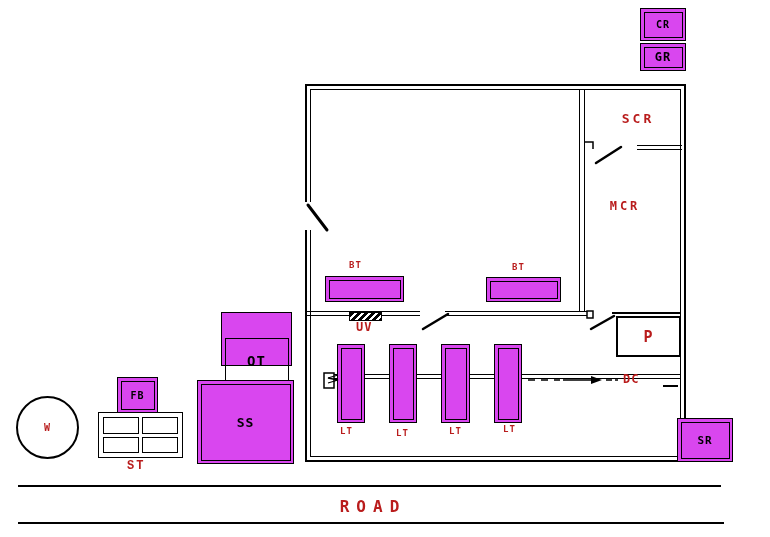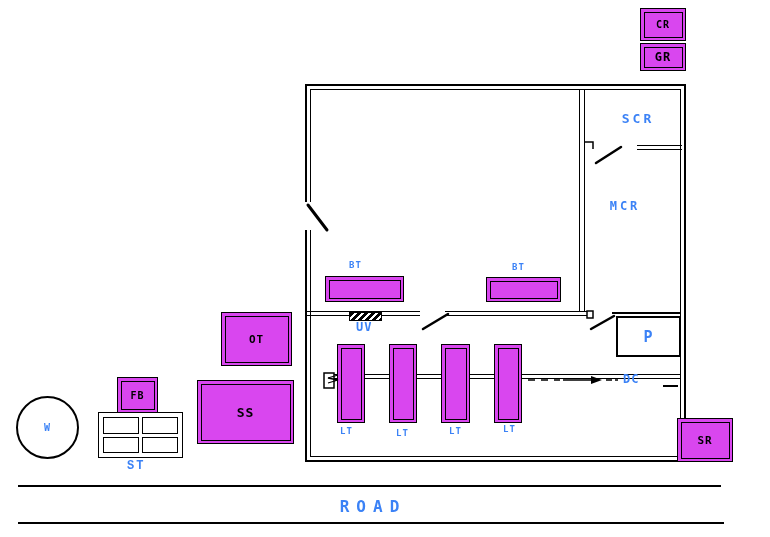--- a/index.html
+++ b/index.html
@@ -3,21 +3,21 @@
 <meta charset="utf-8">
 <style>
   * { margin:0; padding:0; box-sizing:border-box; }
   html,body { width:770px; height:537px; background:#ffffff; overflow:hidden; }
   #canvas {
     position:relative; width:770px; height:537px; background:#fff;
     font-family:"DejaVu Sans Mono","Liberation Mono",monospace;
     color:#000;
   }
   .abs { position:absolute; }
-  .lbl { position:absolute; font-weight:bold; letter-spacing:1px; white-space:nowrap; color:#3b82f6; }
+  .lbl { position:absolute; font-weight:bold; letter-spacing:1px; white-space:nowrap; color:#b91c1c; }
 
   
   .dbox { position:absolute; border:1.5px solid #000; background:#d946ef; padding:2.5px; }
   .dbox .in {
     width:100%; height:100%; border:1.5px solid #000;
     display:flex; align-items:center; justify-content:center;
     font-weight:bold; letter-spacing:1px;
   }
 
   
@@ -109,23 +109,23 @@
   <div class="lbl" style="left:623px; top:372px; font-size:12px;">DC</div>
 
   <div class="dbox" style="left:640px; top:8px; width:46px; height:33px;">
     <div class="in" style="font-size:10px;">CR</div>
     </div>
   <div class="dbox" style="left:640px; top:43px; width:46px; height:28px;">
     <div class="in" style="font-size:12px;">GR</div>
     </div>
 
   <div class="dbox" style="left:221px; top:312px; width:71px; height:54px;">
-    <div class="in" style="font-size:11px;">OT</div>
+    <div class="in" style="font-size:14px;margin-top:22px;">OT</div>
     </div>
-  <div class="dbox" style="left:197px; top:380px; width:97px; height:64px;">
+  <div class="dbox" style="left:197px; top:380px; width:97px; height:84px;">
     <div class="in" style="font-size:13px;">SS</div>
     </div>
   <div class="dbox" style="left:117px; top:377px; width:41px; height:36px;">
     <div class="in" style="font-size:10px;">FB</div>
     </div>
 
   <div class="abs st-box">
     <div class="cell"></div>
     <div class="cell"></div>
     <div class="cell"></div>

